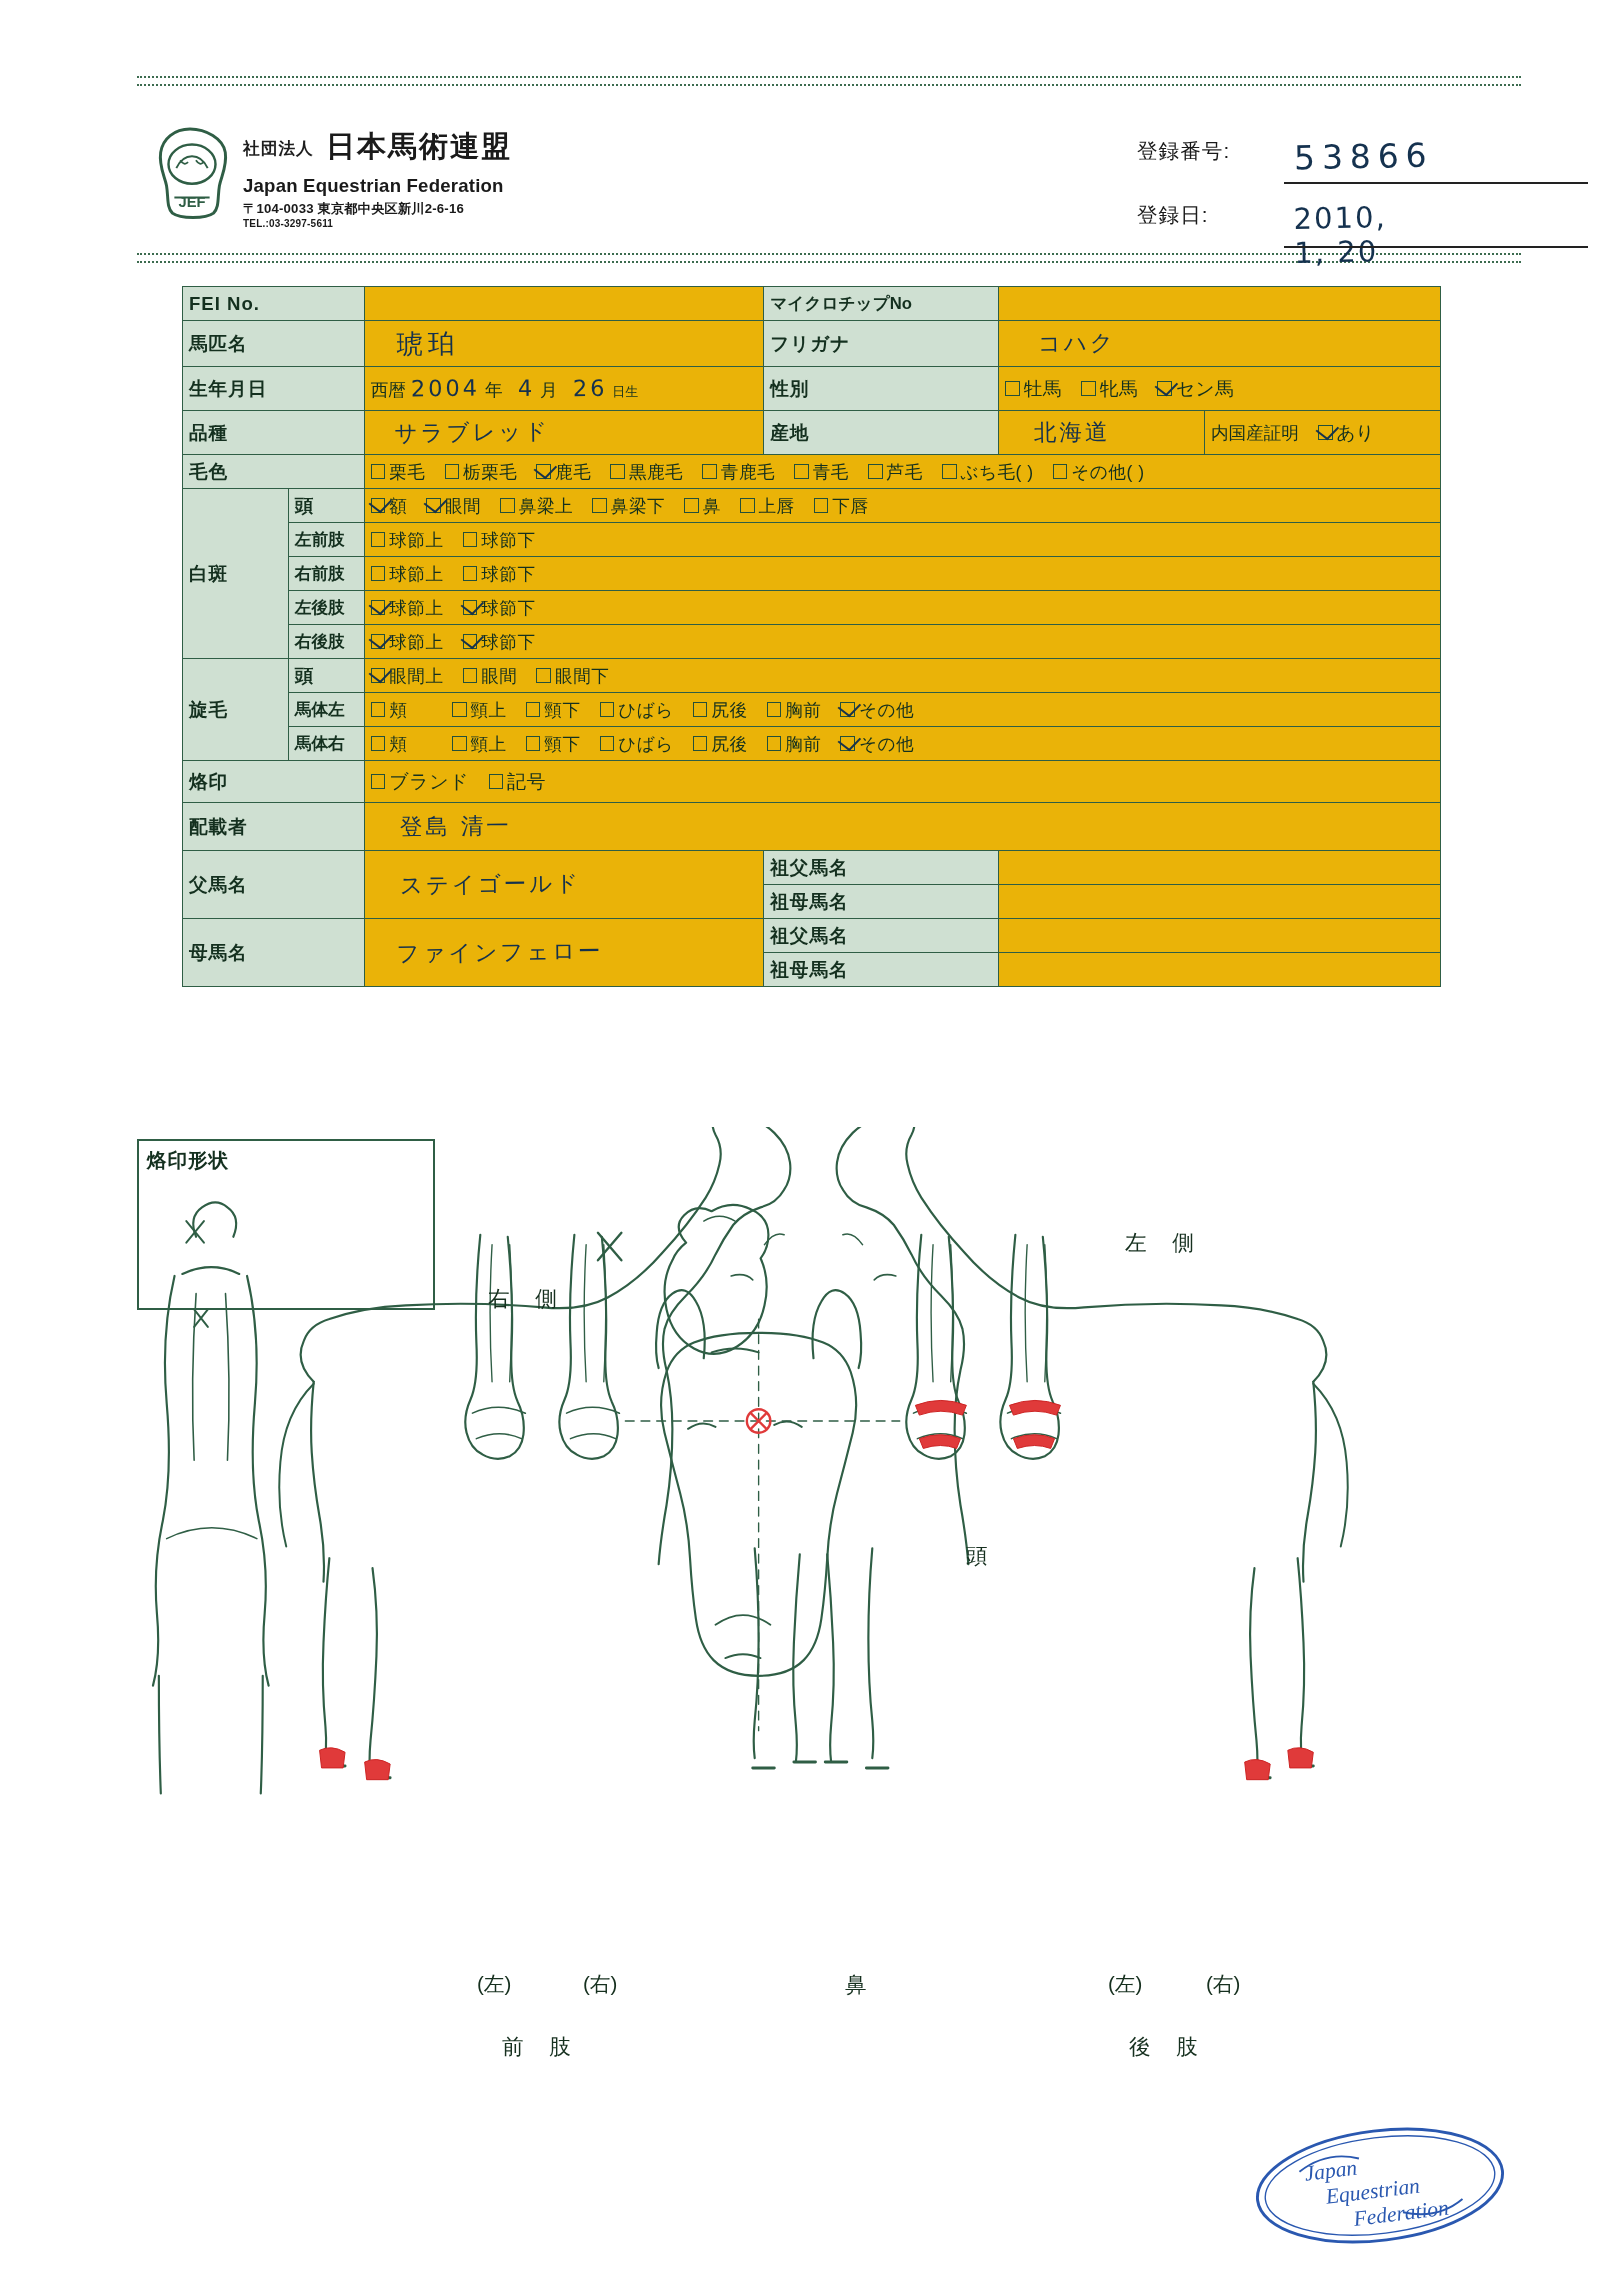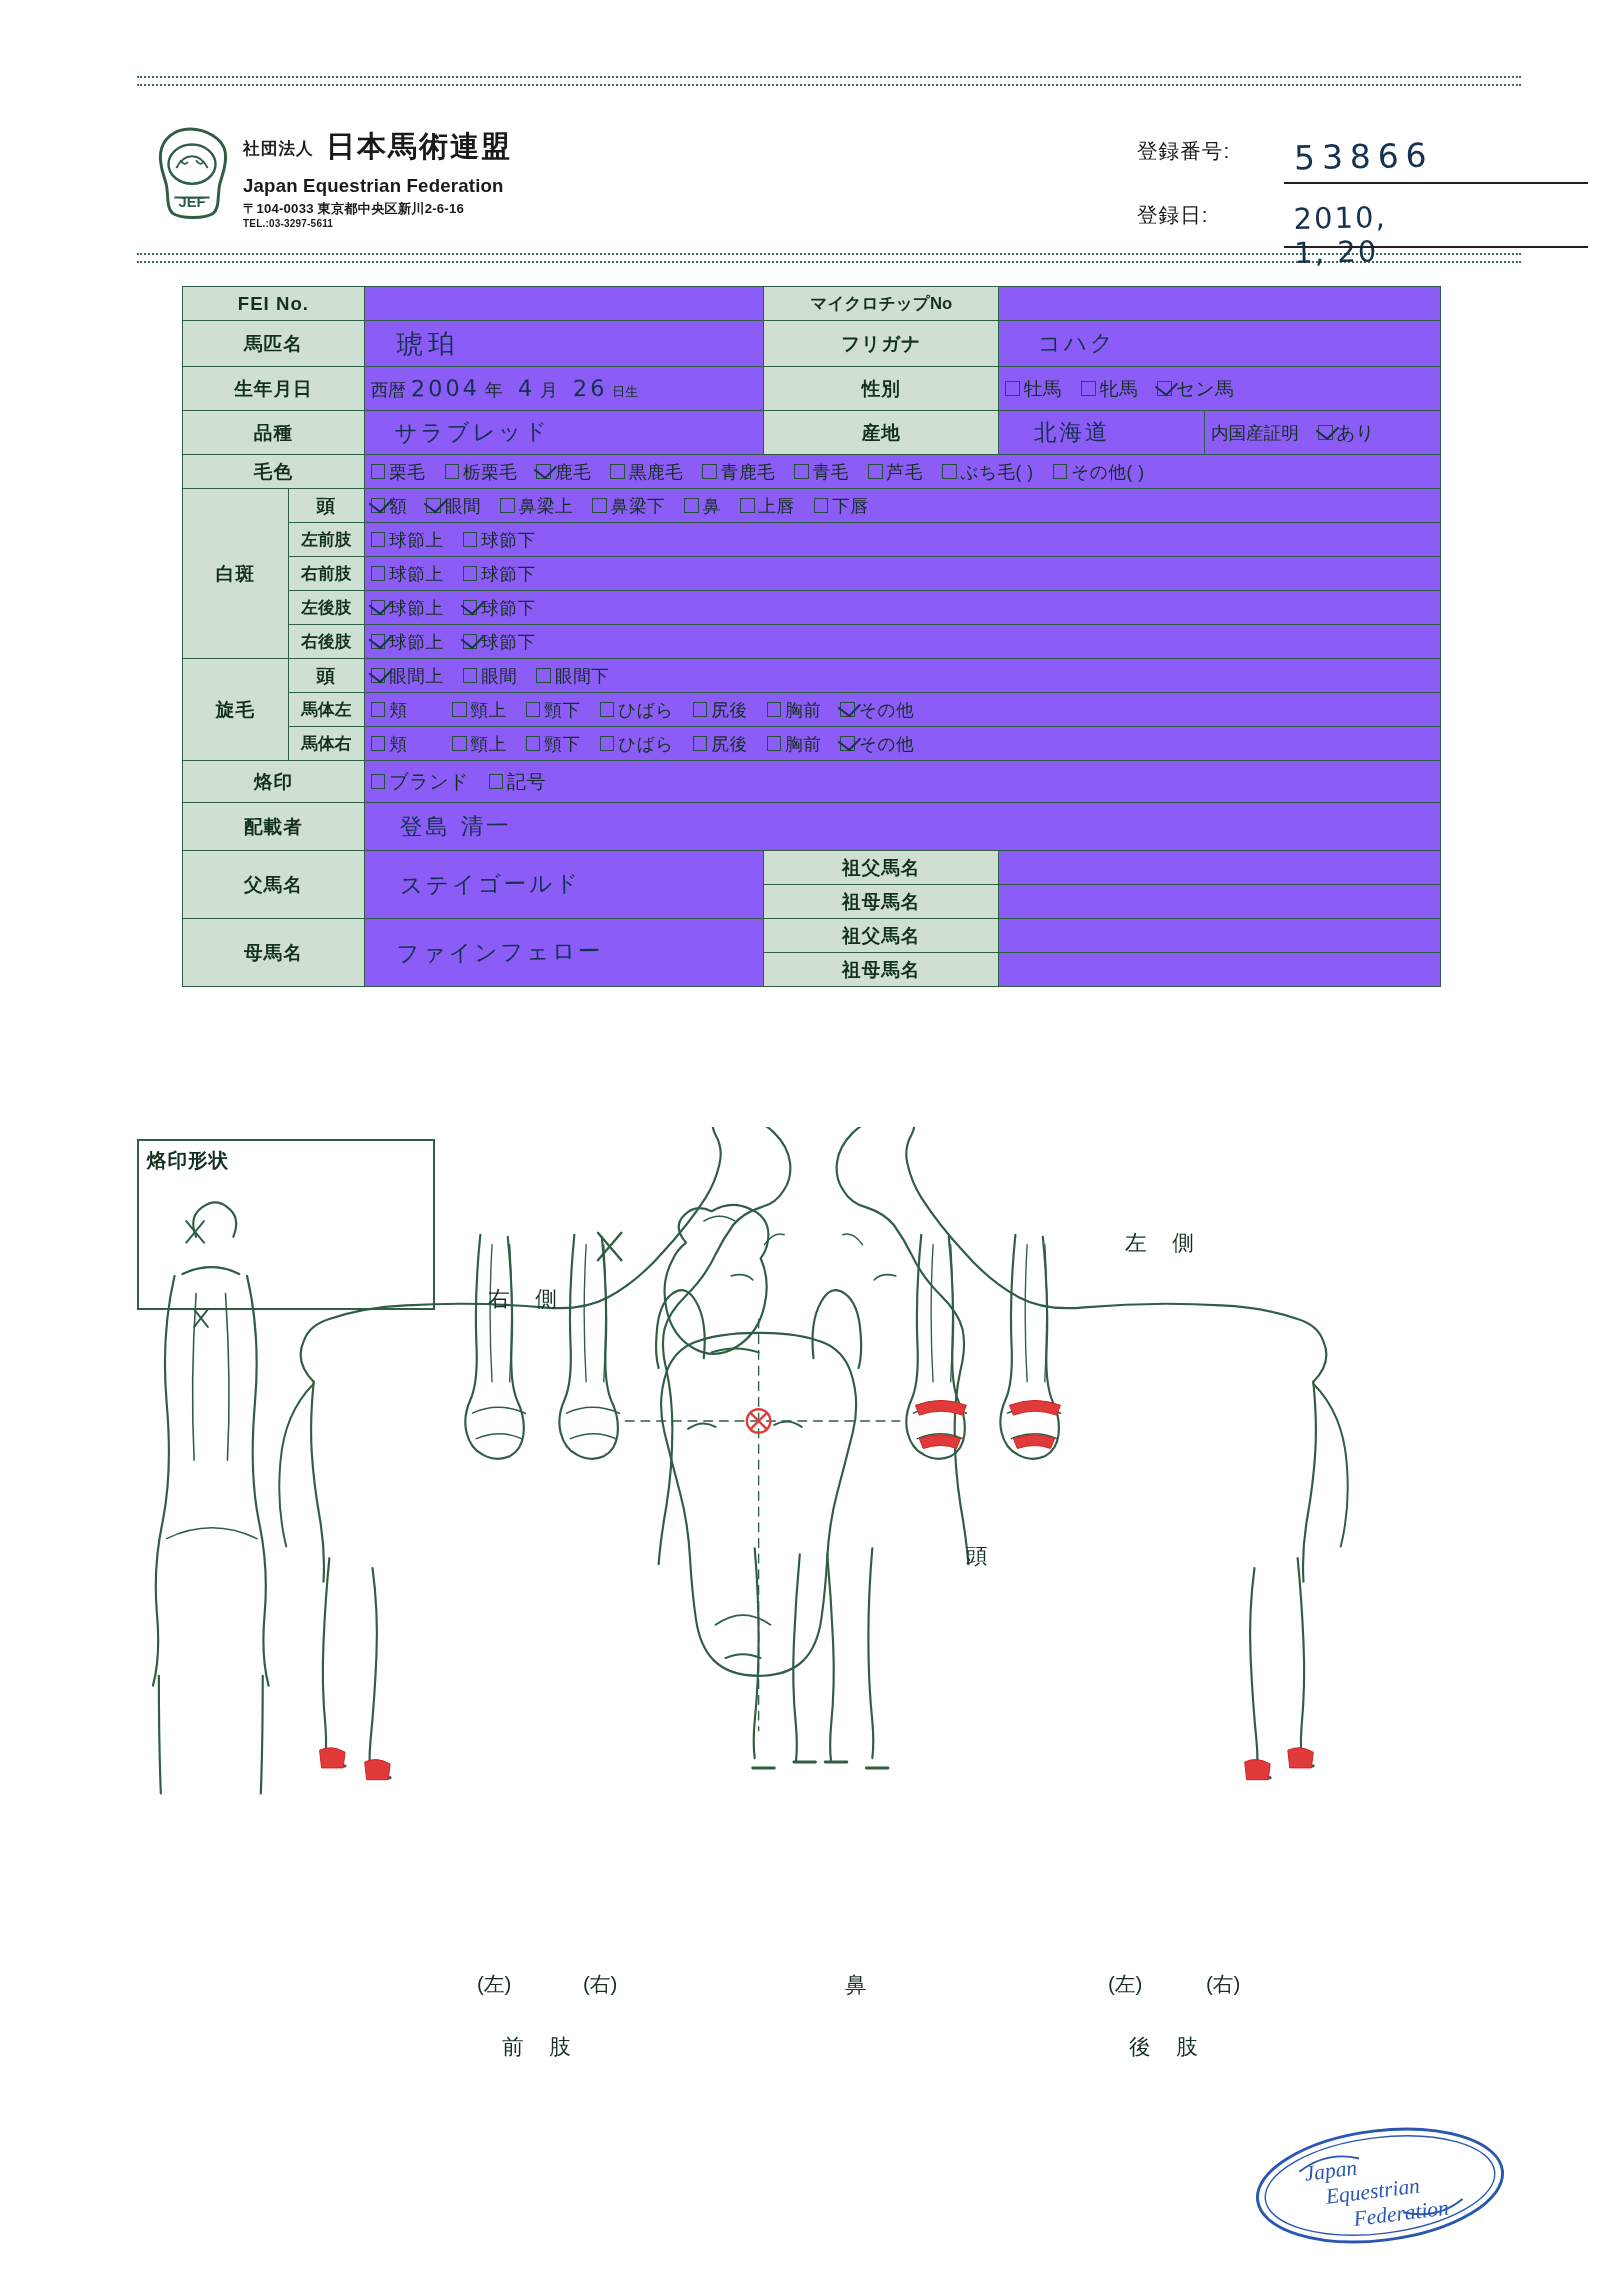--- a/index.html
+++ b/index.html
@@ -132,26 +132,25 @@
   .tbl td {
     border: 1.5px solid #2f5e45;
     padding: 0 5.9px;
     height: 33px;
     vertical-align: middle;
     color: #14301f;
   }
   .lblcell {
     background: #cfe0d2;
     font-weight: bold;
-    text-align: center;
     white-space: nowrap;
     letter-spacing: 1px;
   }
   .lblcell.tight { letter-spacing: 0px; font-size: 16.7px; }
-  .valcell { background: #8b5cf6; }
+  .valcell { background: #eab308; }
   .hw {
     font-family: "DejaVu Sans", sans-serif;
     color: #14314e;
     font-size: 26.5px;
     letter-spacing: 4.9px;
     transform: rotate(-.8deg);
     display: inline-block;
   }
   .hw.sm { font-size: 22.5px; letter-spacing: 2.9px; }
   .chk { white-space: nowrap; letter-spacing: 0.5px; }

